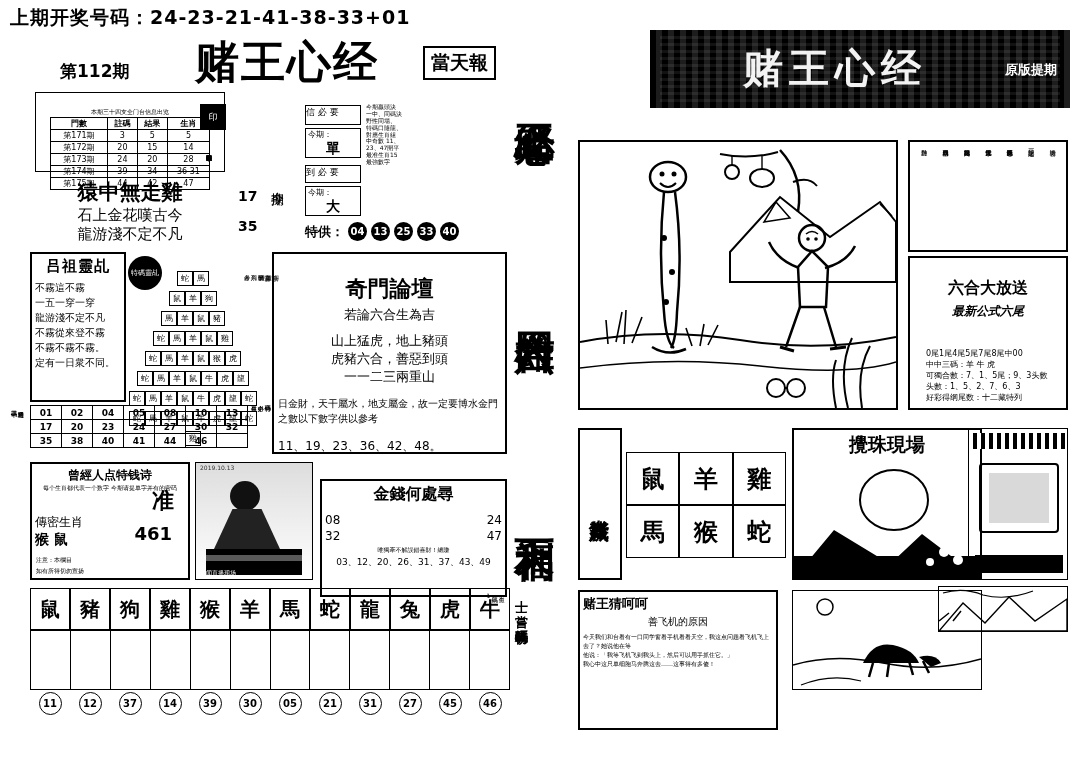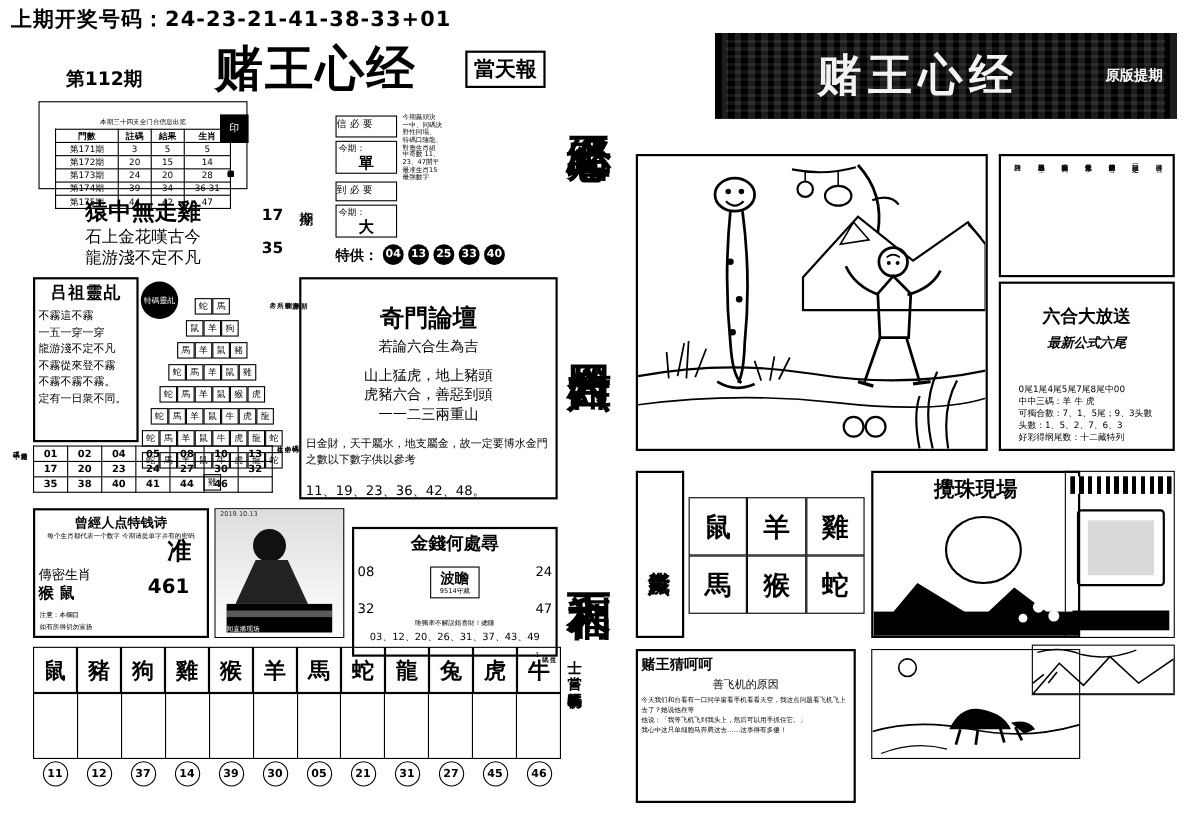--- a/index.html
+++ b/index.html
@@ -238,26 +238,20 @@
     <div class="abs tiny" style="left:4px;top:2px;color:#333;">2019.10.13</div>
     <div class="abs tiny" style="left:4px;bottom:2px;color:#fff;">新闻直播现场</div>
   </div>
 
   <div class="abs bd2" style="left:320px;top:462px;width:187px;height:118px;padding:3px;margin-top:17px;">
     <div class="ctr b" style="font-size:16px;font-family:'DejaVu Serif','Liberation Serif',serif;">金錢何處尋</div>
     <div style="display:flex;justify-content:space-between;font-size:12px;margin-top:8px;">
       <span>08</span>
       <span>24</span>
     </div>
-    <div class="ctr" style="margin-top:-12px;">
-      <div class="bd" style="padding:1px 8px;">
-        <div class="b" style="font-size:13px;">波瞻</div>
-        <div class="tiny ctr">9514守藏</div>
-      </div>
-    </div>
     <div style="display:flex;justify-content:space-between;font-size:12px;margin-top:2px;">
       <span>32</span>
       <span>47</span>
     </div>
     <div class="tiny ctr" style="margin-top:4px;">唯獨牽不解誤錯喜財！總賺</div>
     <div class="ctr" style="font-size:9px;margin-top:2px;">03、12、20、26、31、37、43、49</div>
   </div>
 
   <div class="abs" style="left:30px;top:588px;width:480px;height:42px;display:flex;">
     <div class="zodiac-cell" style="flex:1">鼠</div>

